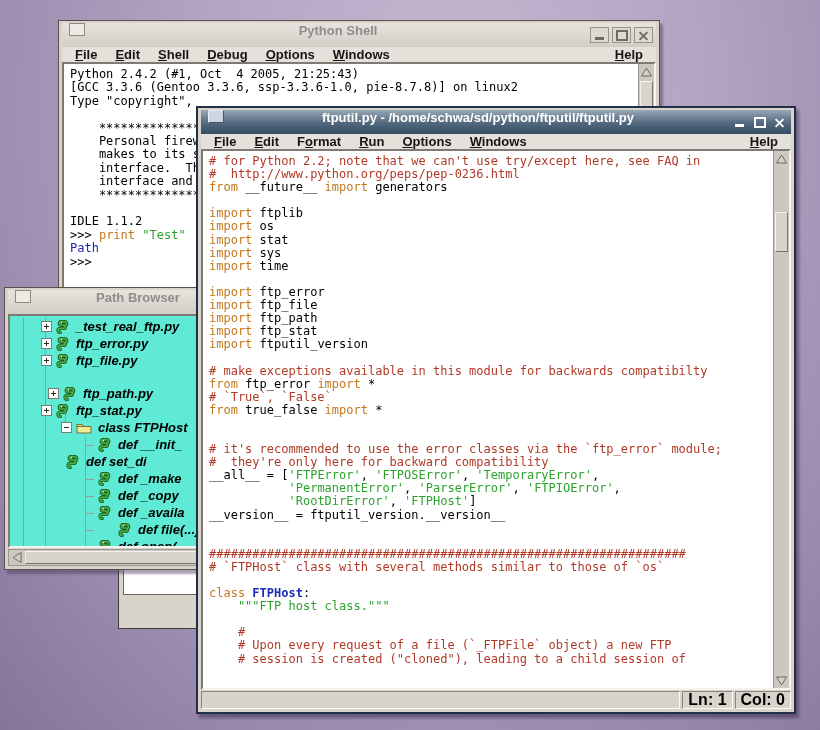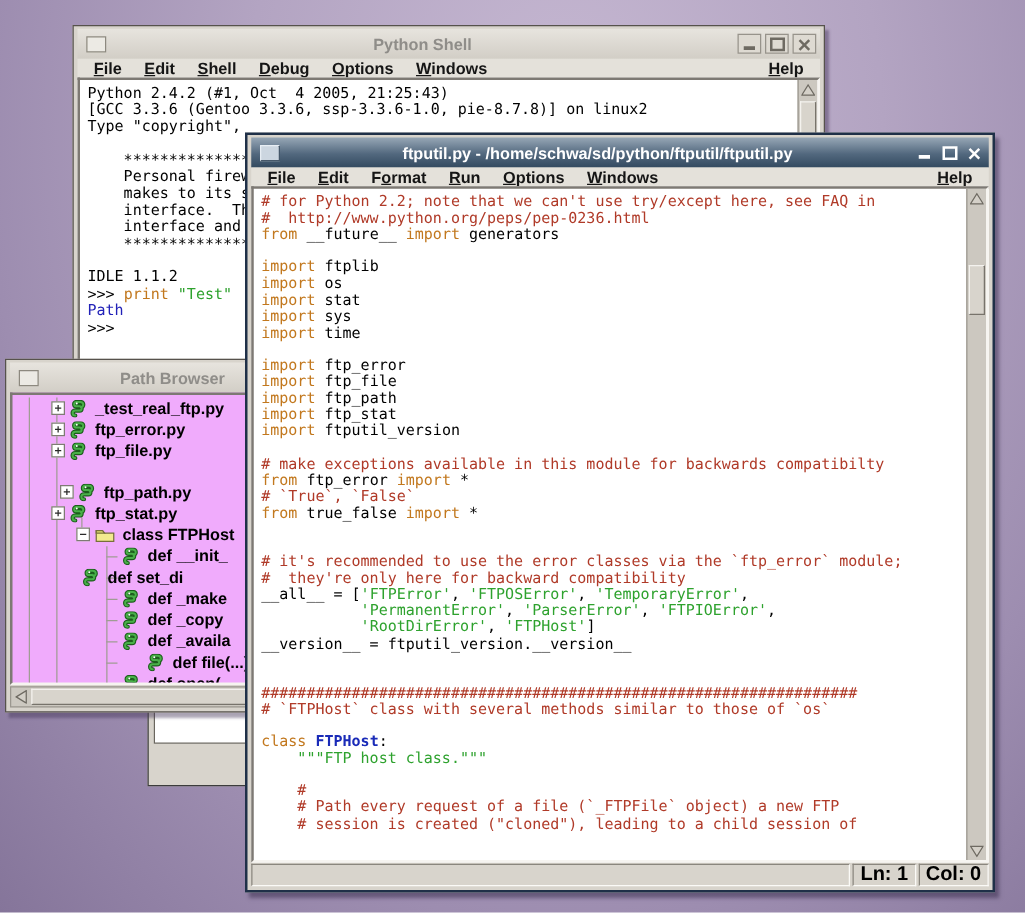--- a/index.html
+++ b/index.html
@@ -14,21 +14,21 @@
        border:1px solid #56524c;box-shadow:3px 4px 2px rgba(66,52,86,.45);}
   .win.browser{left:4px;top:287px;width:310px;height:283px;z-index:3;
        border:1px solid #56524c;box-shadow:3px 4px 2px rgba(66,52,86,.45);}
   .win.editor{left:196px;top:106px;width:600px;height:608px;z-index:4;
        border:2px solid #1f3048;box-shadow:3px 4px 3px rgba(50,38,70,.5);}
   .win.fragment{left:118px;top:555px;width:160px;height:74px;z-index:2;
        border:1px solid #3c3c3c;padding:4px;}
   .fragment .fragwhite{height:33px;background:#fff;border:1px solid #6a665e;}
 
   
-  .tbar{height:24px;flex:none;display:flex;align-items:center;padding:0 3px;}
+  .tbar{height:24px;flex:none;display:flex;padding:0 3px;}
   .tbar.inactive{background:linear-gradient(#e7e4de,#d2cec6);color:#8f8d89;}
   .tbar.active{background:linear-gradient(#97a7b6,#52687e 55%,#334a60);color:#fff;}
   .ttext{flex:1;text-align:center;font-weight:bold;font-size:13px;white-space:nowrap;overflow:hidden;}
   .ticon{width:14px;height:11px;flex:none;margin:0 4px;background:#eceae4;border:1px solid #8d897f;}
   .tbar.active .ticon{background:#ccd6e0;border-color:#e8eef4 #46586a #46586a #e8eef4;}
   .tbtns{display:flex;flex:none;align-items:center;}
   .wbtn{width:17px;height:14px;margin-left:3px;display:flex;align-items:flex-end;justify-content:center;position:relative;color:#6e6a62;}
   .tbar.inactive .wbtn{background:#dedad2;border:1px solid #97938b;}
   .tbar.active .wbtn{color:#fff;}
   .g-min{width:9px;height:3px;background:currentColor;margin-bottom:2px;}
@@ -66,22 +66,22 @@
   .vthumb{position:absolute;left:1px;width:11px;background:#d8d4cc;border:1px solid;border-color:#f4f2ee #77736b #77736b #f4f2ee;}
   .hsb{height:15px;flex:none;margin-top:1px;background:#ccc8c0;border:1px solid #9b978f;display:flex;position:relative;}
   .hthumb{position:absolute;top:1px;height:11px;background:#d8d4cc;border:1px solid;border-color:#f4f2ee #77736b #77736b #f4f2ee;}
 
   
   .sbar{height:18px;flex:none;display:flex;background:#d8d4cc;font-weight:bold;font-size:16px;color:#000;margin-top:1px;}
   .scell{border:1px solid;border-color:#8a867e #fbfaf7 #fbfaf7 #8a867e;padding:0 5px;display:flex;align-items:center;margin-left:2px;box-sizing:border-box;white-space:nowrap;}
   .scell.fill{flex:1;margin-left:0;}
 
   
-  .treewrap{flex:1;min-height:0;position:relative;background:#f0abfc;
-        border:2px solid;border-color:#7d7973 #f6f4f0 #f6f4f0 #7d7973;overflow:hidden;}
+  .treewrap{flex:1;min-height:0;position:relative;background:#5eead4;
+        border:2px solid;border-color:#7d7973 #f6f4f0 #f6f4f0 #7d7973;overflow:hidden;font-style:italic;}
   #tree{position:absolute;left:0;top:2px;right:0;bottom:0;}
   .trow{height:17px;display:flex;align-items:center;position:relative;z-index:1;}
   .tlabel{font-weight:bold;font-size:13px;margin-left:6px;white-space:nowrap;color:#000;}
   .exp{width:9px;height:9px;flex:none;background:#fff;border:1px solid #7e7a74;position:relative;box-sizing:content-box;}
   .exp .h{position:absolute;left:2px;top:4px;width:5px;height:1px;background:#2a2a2a;}
   .exp .v{position:absolute;left:4px;top:2px;width:1px;height:5px;background:#2a2a2a;}
   .tico{flex:none;margin-left:4px;display:flex;align-items:center;}
   .gl{position:absolute;width:1px;background:#a09c94;z-index:0;}
   .gl.hh{height:1px;}
 </style>
@@ -407,21 +407,21 @@
         <div class="cl"><span class="tk-n">__version__ = ftputil_version.__version__</span></div>
         <div class="cl">&nbsp;</div>
         <div class="cl">&nbsp;</div>
         <div class="cl"><span class="tk-c">##################################################################</span></div>
         <div class="cl"><span class="tk-c"># `FTPHost` class with several methods similar to those of `os`</span></div>
         <div class="cl">&nbsp;</div>
         <div class="cl"><span class="tk-k">class</span><span class="tk-n"> </span><span class="tk-d">FTPHost</span><span class="tk-n">:</span></div>
         <div class="cl"><span class="tk-s">    """FTP host class."""</span></div>
         <div class="cl">&nbsp;</div>
         <div class="cl"><span class="tk-c">    #</span></div>
-        <div class="cl"><span class="tk-c">    # Path every request of a file (`_FTPFile` object) a new FTP</span></div>
+        <div class="cl"><span class="tk-c">    # Upon every request of a file (`_FTPFile` object) a new FTP</span></div>
         <div class="cl"><span class="tk-c">    # session is created ("cloned"), leading to a child session of</span></div>
       </div>
     <div class="vsb">
       <span class="sb-arrow">
         <svg width="11" height="10">
             <polygon points="5.5,1 10.5,9 0.5,9" fill="#d4d0c8" stroke="#6e6a62"></polygon>
           </svg>
       </span>
       <span class="sb-trough">
         <span class="vthumb" style="top:46px;height:38px;"></span>

